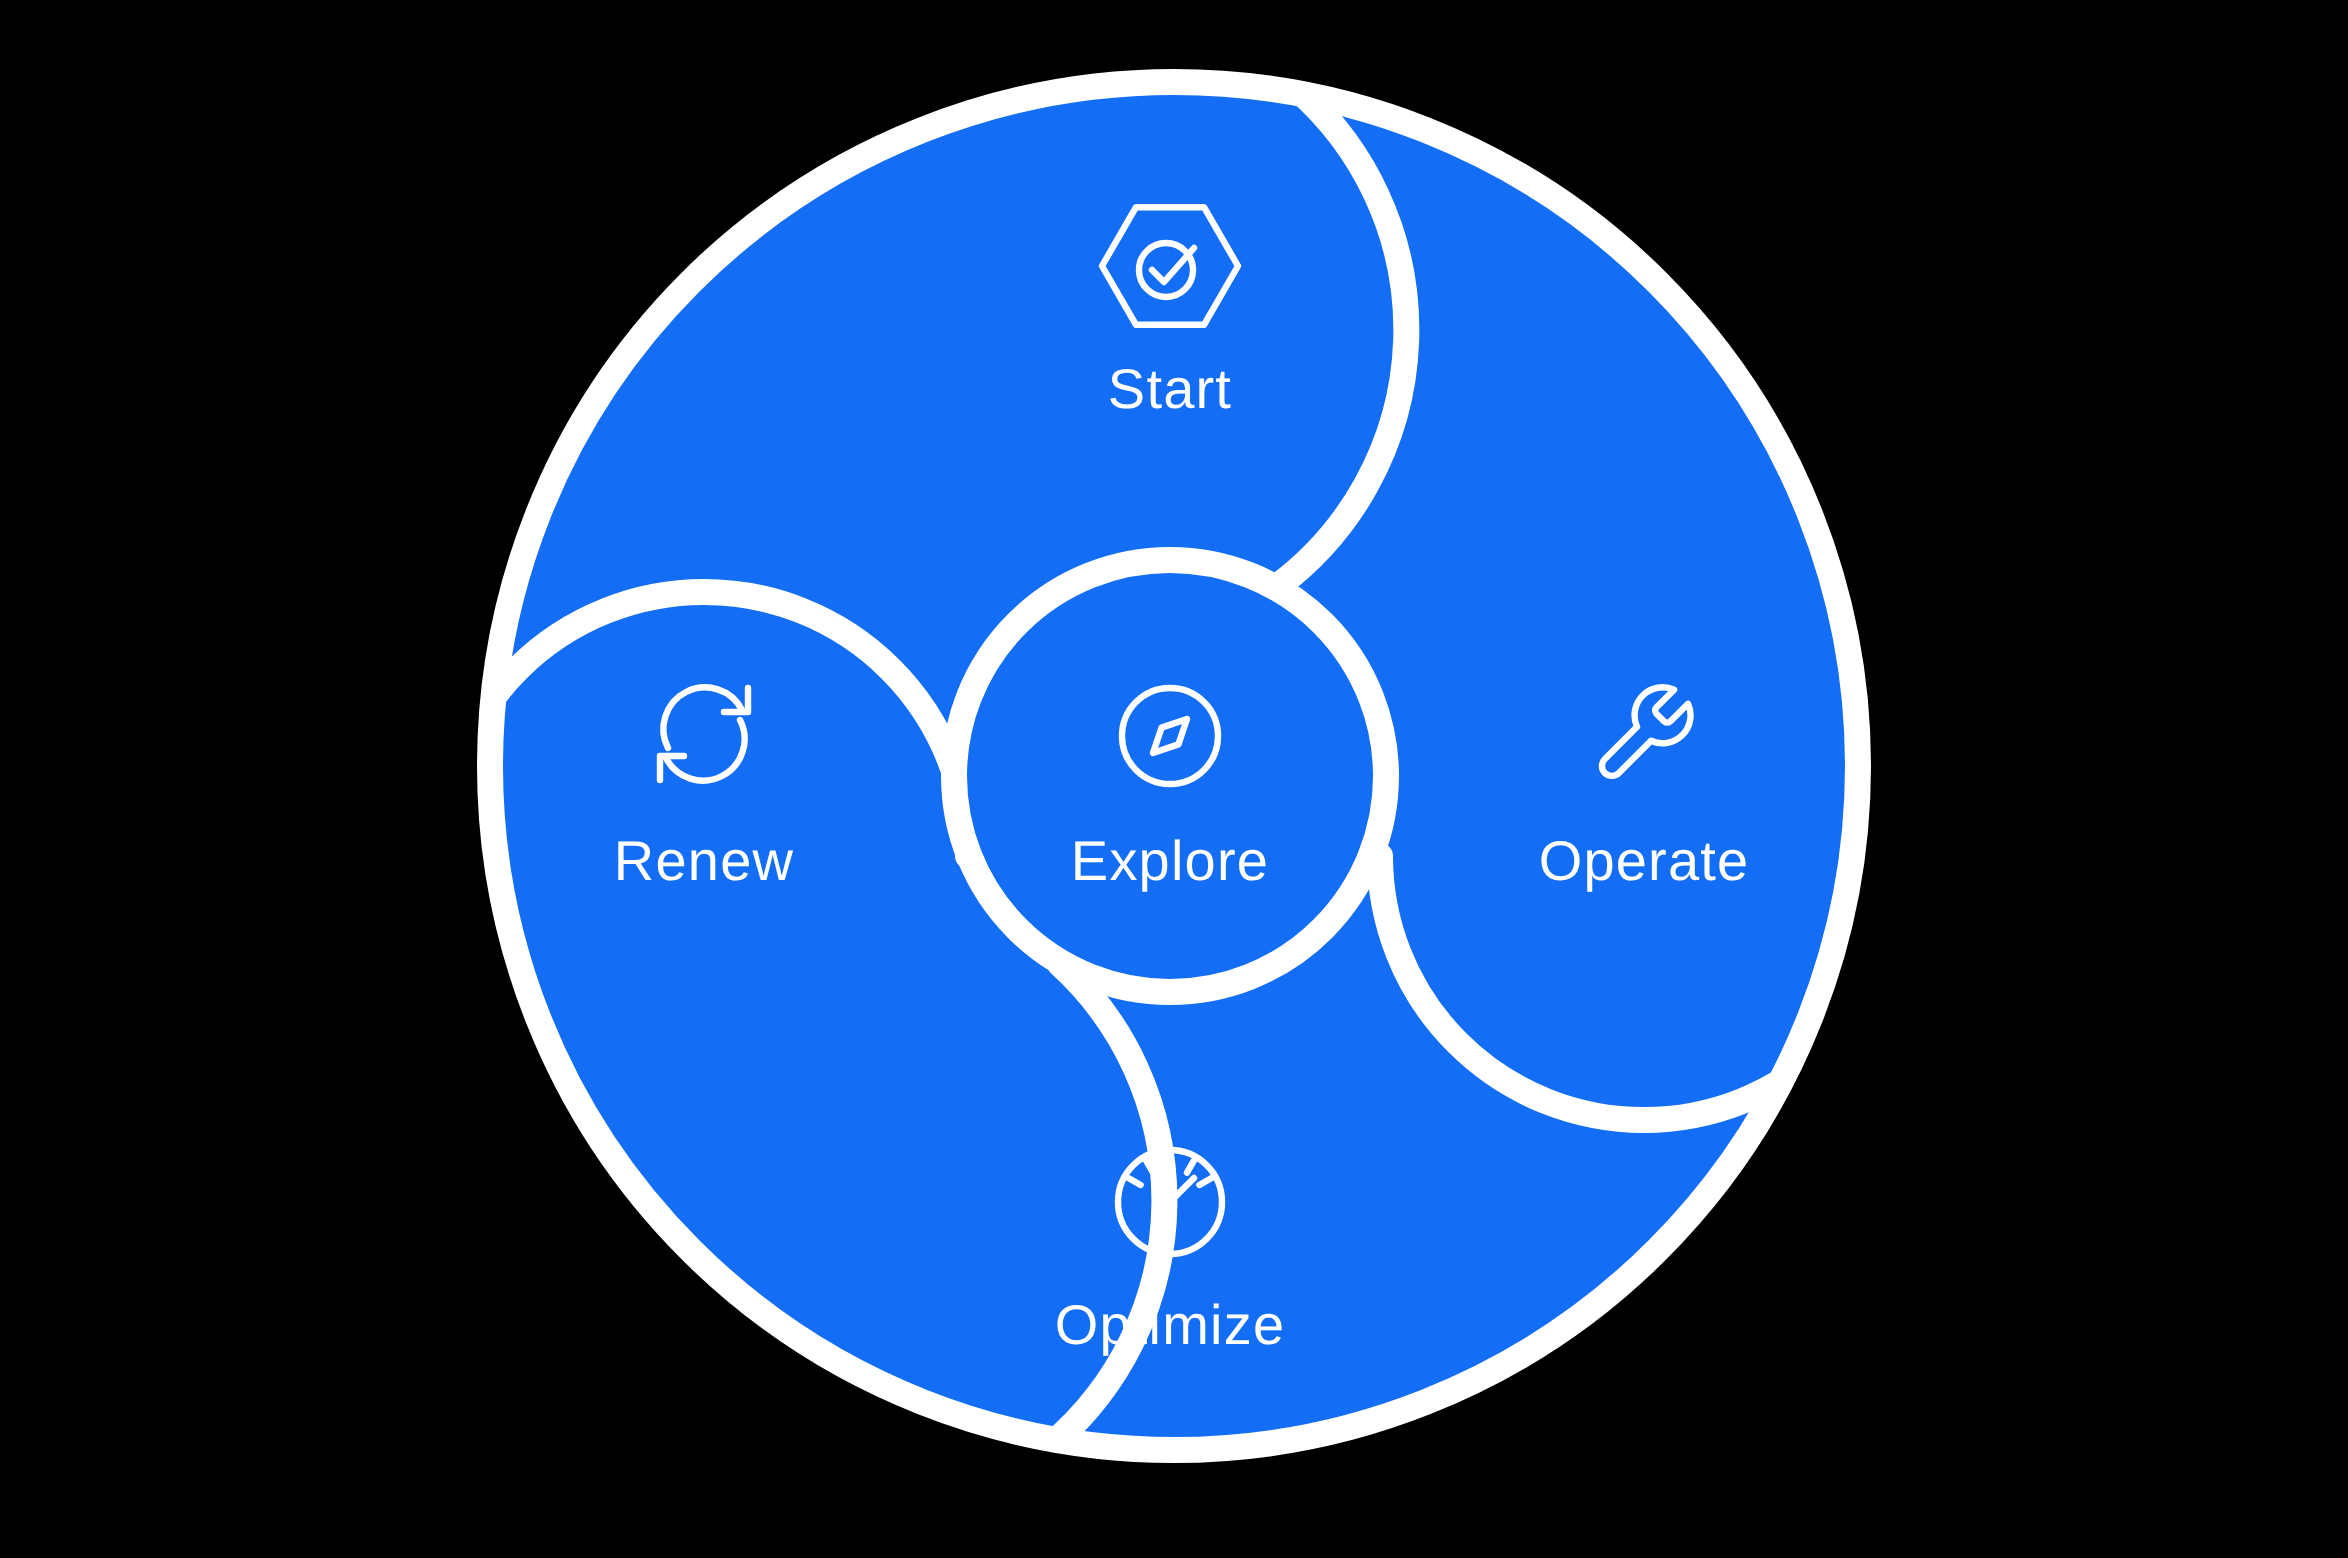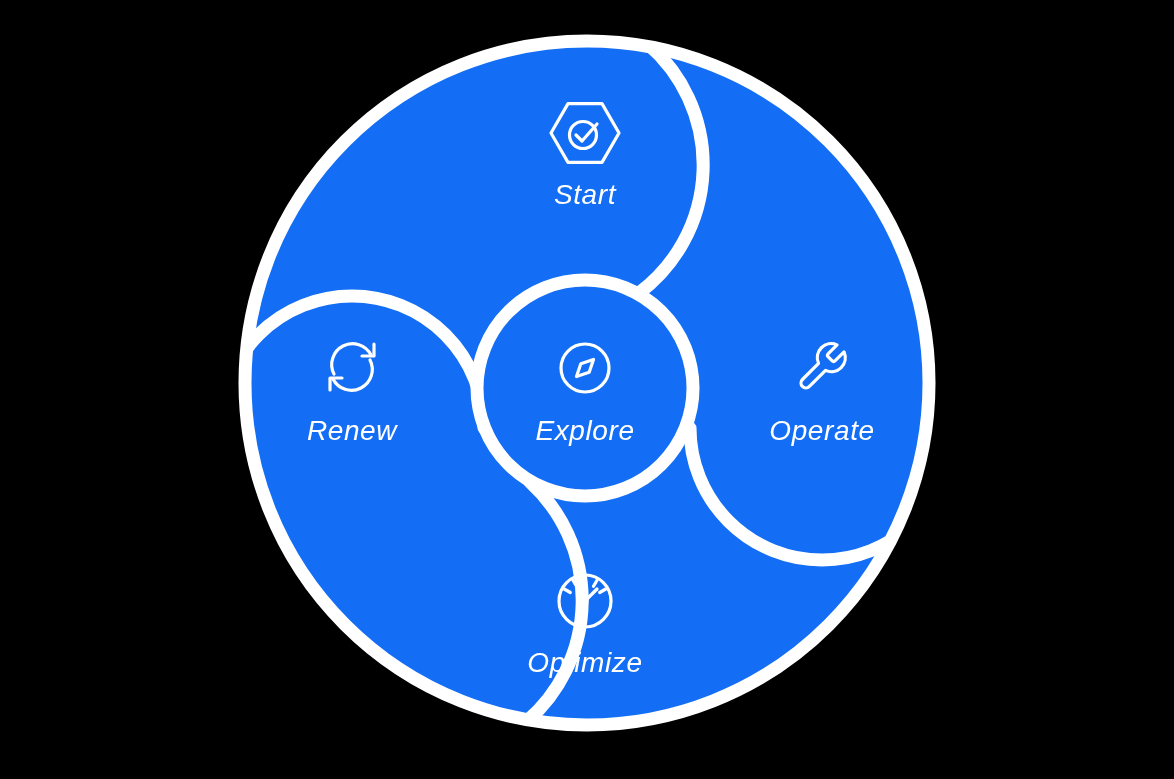--- a/index.html
+++ b/index.html
@@ -8,21 +8,20 @@
     background:#000000;
     width:1174px;
     height:779px;
     overflow:hidden;
     font-family:"Liberation Sans",sans-serif;
   }
   .stage{
     position:relative;
     width:1106px;
     height:779px;
-    font-style:italic;
   }
   svg{display:block}
   .disk{fill:#146EF5;}
   .ring{fill:none;stroke:#FFFFFF;stroke-width:13;}
   .curve{fill:none;stroke:#FFFFFF;stroke-width:13;stroke-linecap:round;}
   .center-circle{fill:#146EF5;stroke:#FFFFFF;stroke-width:13;}
   .icon{fill:none;stroke:#FFFFFF;stroke-width:3.2;stroke-linecap:round;stroke-linejoin:round;}
   .icon-fill{fill:#FFFFFF;stroke:none;}
   .node-label{
     fill:#FFFFFF;

